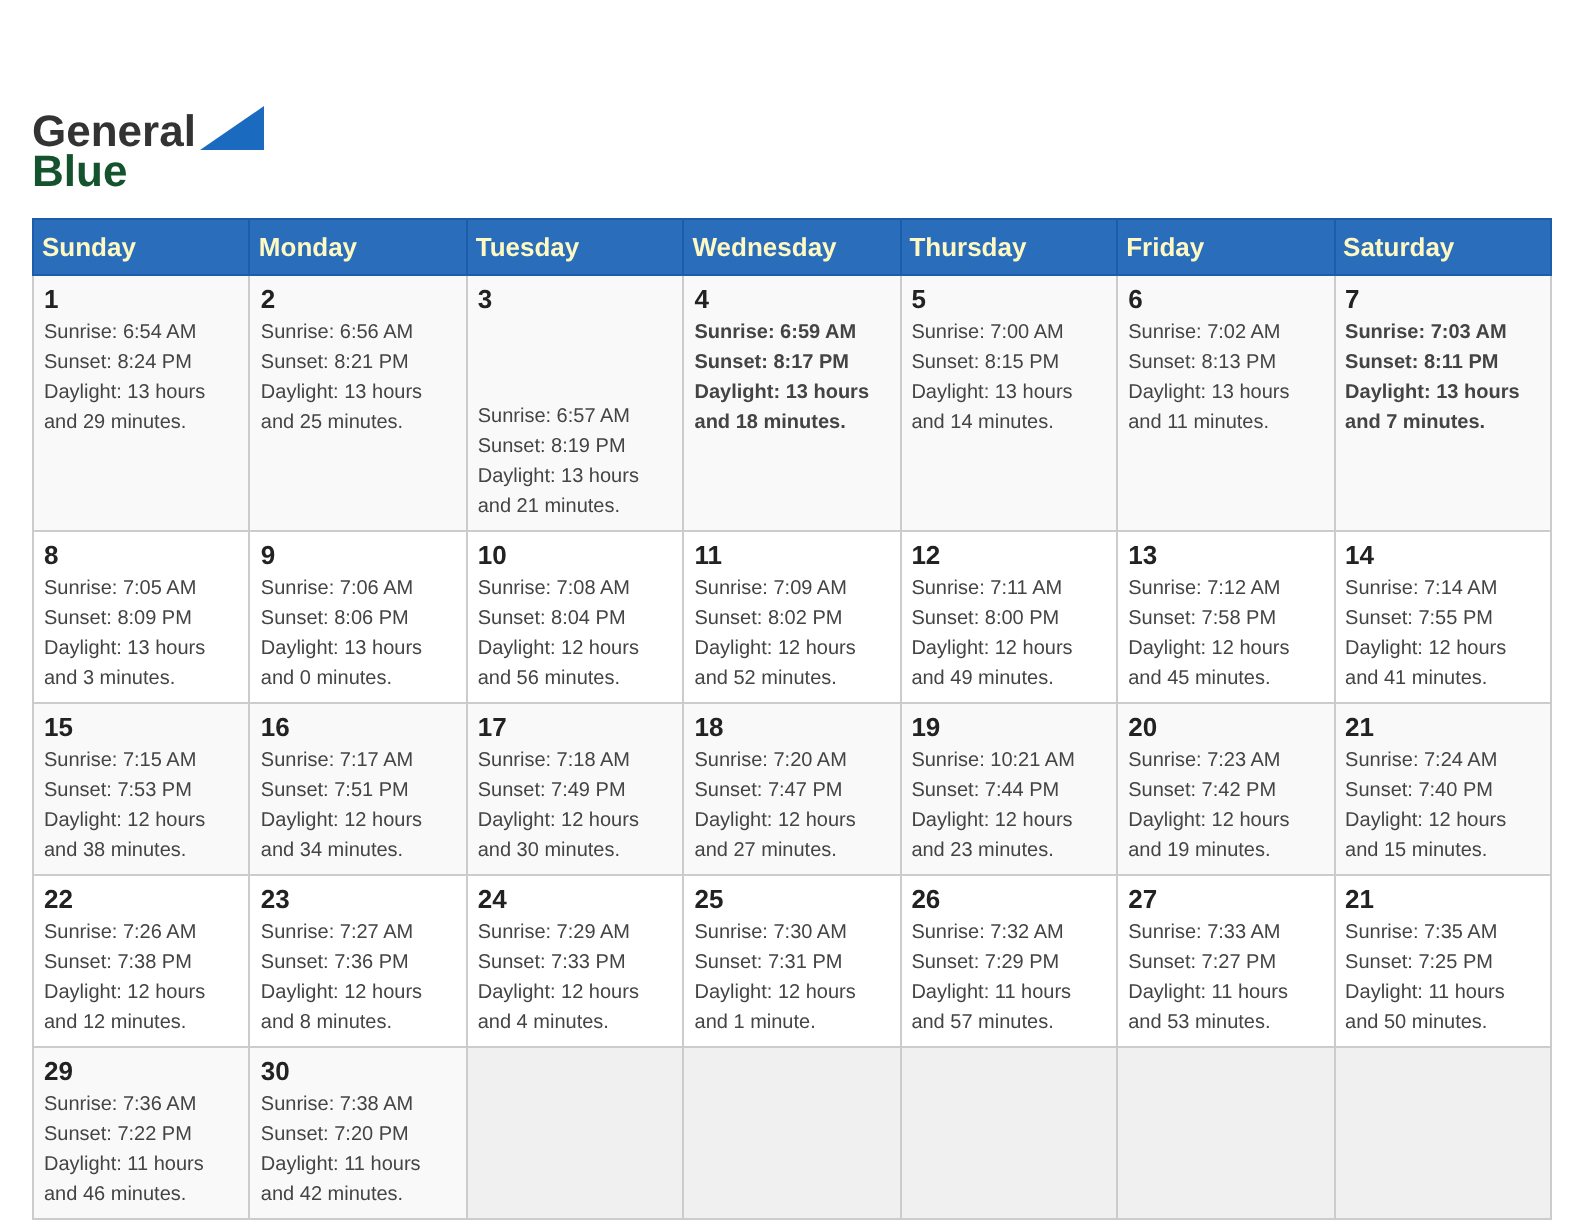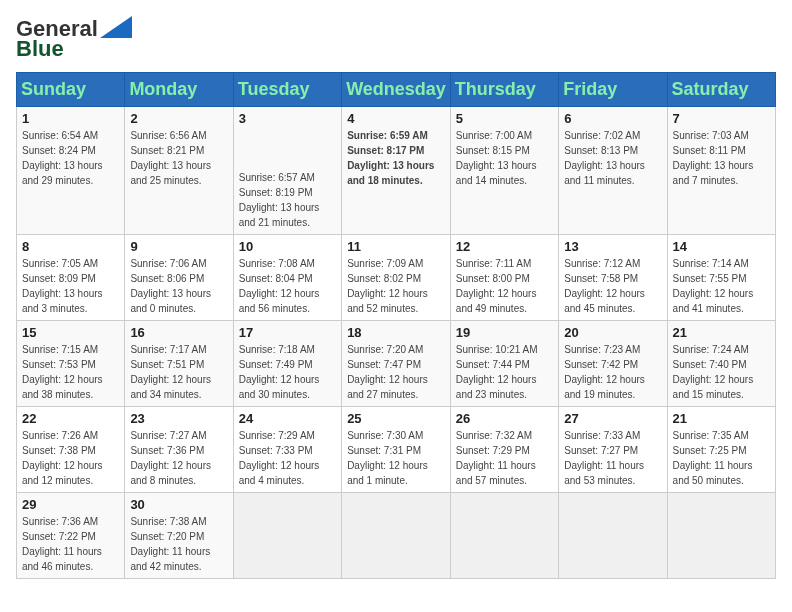--- a/index.html
+++ b/index.html
@@ -8,20 +8,21 @@
       background: #fff;
       width: 792px;
       min-height: 612px;
       padding: 16px;
     }
     .header {
       display: flex;
       justify-content: space-between;
       align-items: flex-end;
       margin-bottom: 10px;
+      margin-top: 37px;
     }
     .logo {
       display: flex;
       flex-direction: column;
       align-items: flex-start;
     }
     .title-block {
       text-align: right;
     }
     .title-block h1 {
@@ -34,24 +35,24 @@
       font-weight: normal;
       color: #555;
     }
     .calendar {
       width: 100%;
       border-collapse: collapse;
       font-size: 11px;
     }
     .calendar thead tr th {
       background: #2a6ebb;
-      color: #86efac;
+      color: #fef9c3;
       padding: 6px 4px;
       text-align: left;
-      font-size: 18px;
+      font-size: 13px;
       font-weight: bold;
       border: 1px solid #1a5daa;
     }
     .calendar tbody tr td {
       border: 1px solid #ccc;
       vertical-align: top;
       padding: 4px 5px;
       width: calc(100% / 7);
       min-height: 80px;
       background: #fff;
@@ -147,21 +148,21 @@
         </td>
         <td>
           <span class="day-num">6</span>
           <div class="day-detail" style="white-space: pre-line;">Sunrise: 7:02 AM
 Sunset: 8:13 PM
 Daylight: 13 hours
 and 11 minutes.</div>
         </td>
         <td>
           <span class="day-num">7</span>
-          <div class="day-detail" style="white-space: pre-line;">Sunrise: 7:03 AM
+          <div class="day-detail" style="white-space: pre-line; font-weight: bold;">Sunrise: 7:03 AM
 Sunset: 8:11 PM
 Daylight: 13 hours
 and 7 minutes.</div>
         </td>
       </tr>
       <tr>
         <td>
           <span class="day-num">8</span>
           <div class="day-detail" style="white-space: pre-line;">Sunrise: 7:05 AM
 Sunset: 8:09 PM

